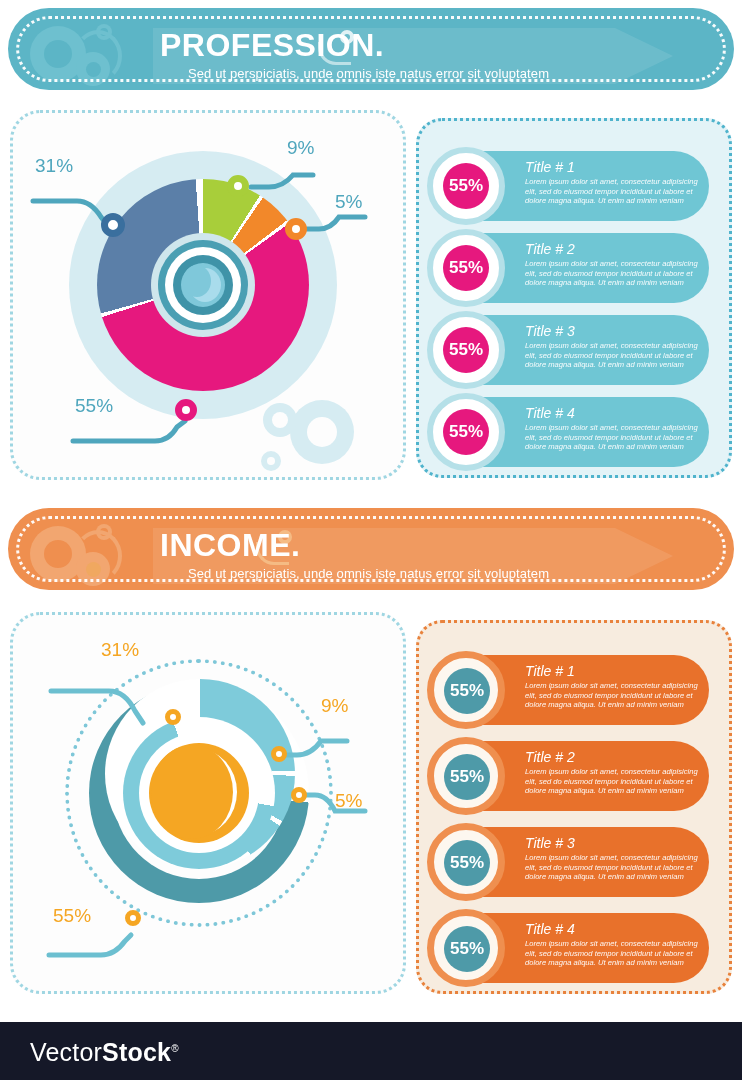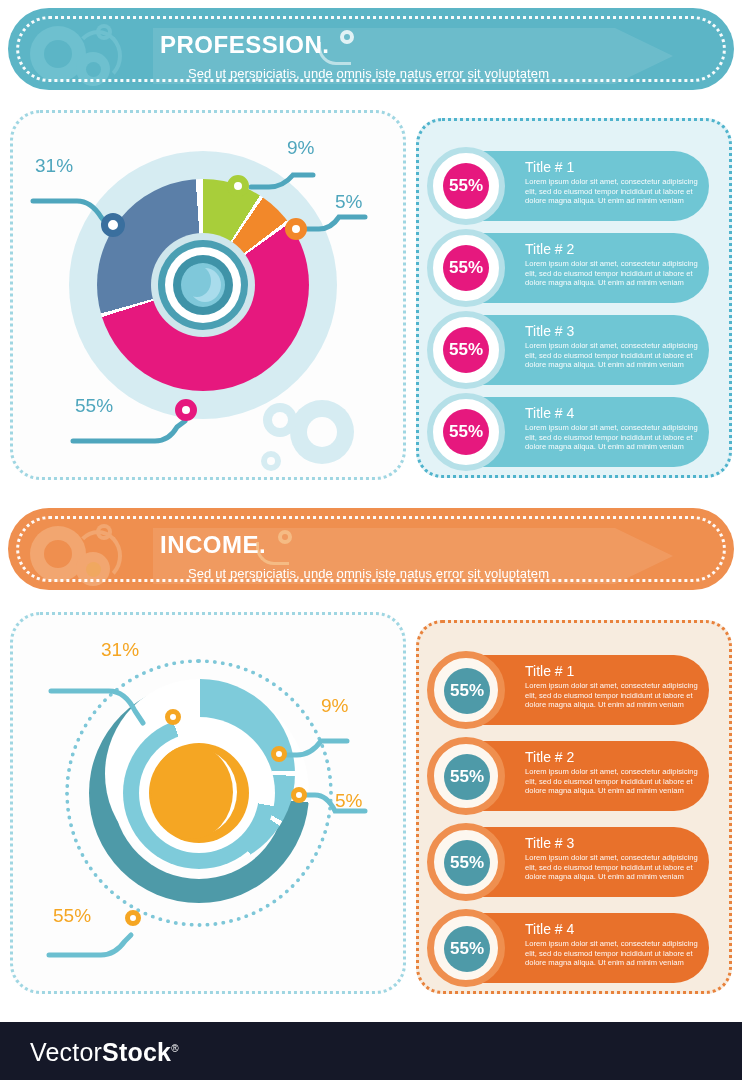--- a/index.html
+++ b/index.html
@@ -50,21 +50,21 @@
   .orange .hdr-arc{border-right-color:#f2a670;border-top-color:#f2a670;}
 
   
   .hdr-ribbon{
     position:absolute;left:145px;top:20px;height:56px;width:520px;
     background:rgba(255,255,255,0.10);
     clip-path:polygon(0 0,462px 0,520px 28px,462px 56px,0 56px);
   }
   .hdr-title{
     position:absolute;left:152px;top:22px;
-    font-size:24px;font-weight:bold;letter-spacing:0.5px;
+    font-size:32px;font-weight:bold;letter-spacing:0.5px;
     color:#ffffff;line-height:30px;
     font-family:"Liberation Sans", sans-serif;
   }
   .hdr-sub{
     position:absolute;left:180px;top:58px;
     font-size:13px;color:#ffffff;letter-spacing:0.1px;
     font-family:"Liberation Sans", sans-serif;
   }
   
   .hdr-pin{position:absolute;left:310px;top:22px;width:48px;height:34px;}
@@ -122,21 +122,21 @@
   .blue .li-badge{background:#ffffff;border:6px solid #b5e0e8;}
   .orange .li-badge{background:#fdf7ef;border:7px solid #ef8f4f;}
   .li-badge-inner{
     position:absolute;left:10px;top:10px;width:46px;height:46px;border-radius:50%;
     display:flex;align-items:center;justify-content:center;
     color:#fff;font-size:17px;font-weight:bold;
     font-family:"Liberation Sans", sans-serif;
   }
   .blue .li-badge-inner{background:#e6187e;}
   .orange .li-badge-inner{background:#4e9aa8;}
-  .li-text{position:absolute;left:84px;top:8px;right:6px;}
+  .li-text{position:absolute;left:84px;top:8px;right:6px;font-style:italic;}
   .li-title{
     font-size:14px;color:#ffffff;margin:0 0 2px 0;
     font-family:"Liberation Sans", sans-serif;font-weight:normal;
   }
   .li-body{
     font-size:7.6px;line-height:9.6px;color:#ffffff;opacity:0.95;
     font-family:"Liberation Sans", sans-serif;margin:0;
   }
   .halo{
     position:absolute;border-radius:50%;background:#d6ecf2;

